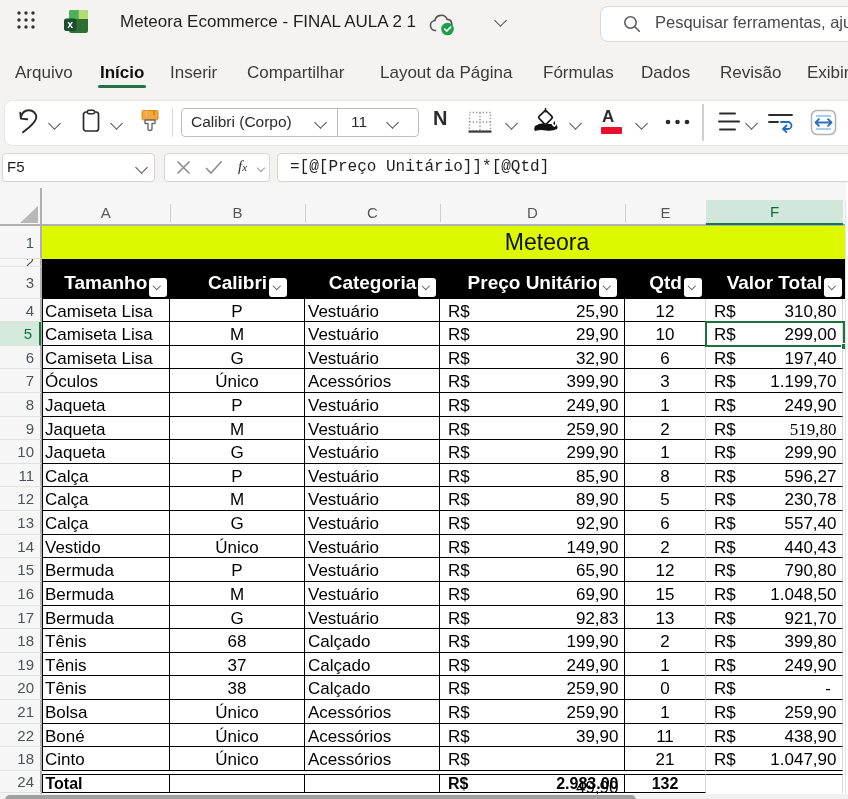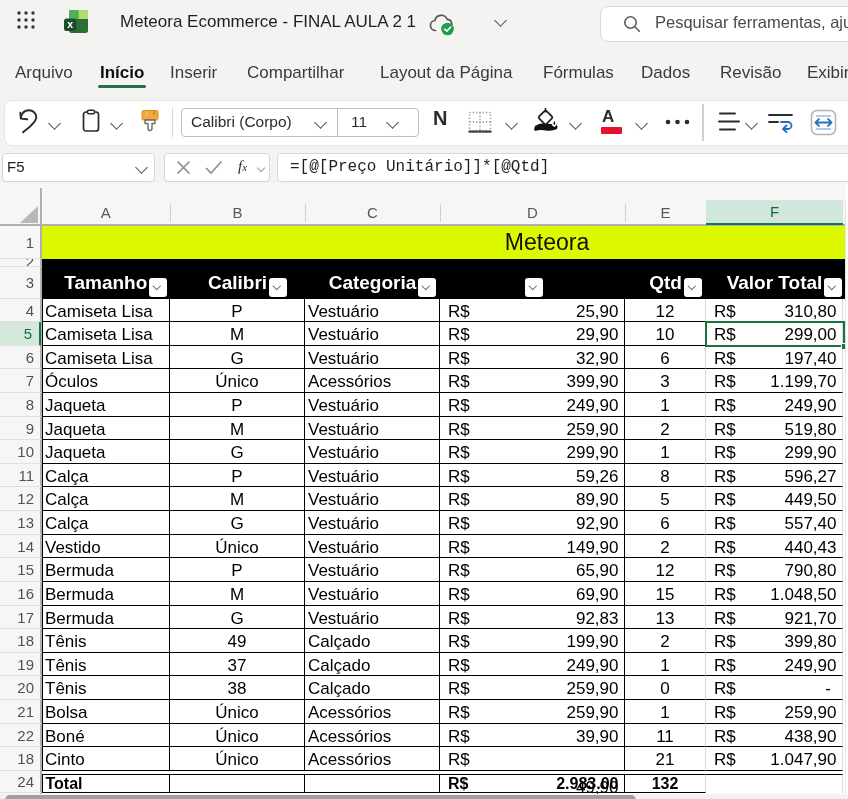--- a/index.html
+++ b/index.html
@@ -199,20 +199,21 @@
       <span style="position:absolute;left:5px;top:5px;width:5.5px;height:5.5px;border-right:1.5px solid #555;border-bottom:1.5px solid #555;transform:rotate(45deg);"></span>
     </span>
   </div>
 <div class="abs" style="left:305px;top:267px;width:135px;height:31.5px;display:flex;align-items:center;justify-content:center;">
     <span style="font-size:19px;font-weight:bold;color:#fff;margin-left:20px;">Categoria</span>
     <span style="width:18px;height:19px;background:#fff;border-radius:3px;margin-left:2px;position:relative;align-self:flex-end;margin-bottom:1.5px;flex:none;">
       <span style="position:absolute;left:5px;top:5px;width:5.5px;height:5.5px;border-right:1.5px solid #555;border-bottom:1.5px solid #555;transform:rotate(45deg);"></span>
     </span>
   </div>
 <div class="abs" style="left:440px;top:267px;width:185px;height:31.5px;display:flex;align-items:center;justify-content:center;">
+    <span style="font-size:19px;font-weight:bold;color:#fff;margin-left:20px;">Preço Unitário</span>
     <span style="width:18px;height:19px;background:#fff;border-radius:3px;margin-left:2px;position:relative;align-self:flex-end;margin-bottom:1.5px;flex:none;">
       <span style="position:absolute;left:5px;top:5px;width:5.5px;height:5.5px;border-right:1.5px solid #555;border-bottom:1.5px solid #555;transform:rotate(45deg);"></span>
     </span>
   </div>
 <div class="abs" style="left:625px;top:267px;width:81px;height:31.5px;display:flex;align-items:center;justify-content:center;">
     <span style="font-size:19px;font-weight:bold;color:#fff;margin-left:20px;">Qtd</span>
     <span style="width:18px;height:19px;background:#fff;border-radius:3px;margin-left:2px;position:relative;align-self:flex-end;margin-bottom:1.5px;flex:none;">
       <span style="position:absolute;left:5px;top:5px;width:5.5px;height:5.5px;border-right:1.5px solid #555;border-bottom:1.5px solid #555;transform:rotate(45deg);"></span>
     </span>
   </div>
@@ -285,57 +286,57 @@
 <div class="abs" style="left:41.5px;top:416.6px;width:128.5px;height:23.62px;border-bottom:1.4px solid #000;border-left:1.4px solid #000;border-right:1.4px solid #000;font-size:17px;line-height:26.12px;padding-left:2.5px;white-space:nowrap;">Jaqueta</div>
 <div class="abs" style="left:170px;top:416.6px;width:135px;height:23.62px;border-bottom:1.4px solid #000;border-right:1.4px solid #000;font-size:17px;line-height:26.12px;text-align:center;">M</div>
 <div class="abs" style="left:305px;top:416.6px;width:135px;height:23.62px;border-bottom:1.4px solid #000;border-right:1.4px solid #000;font-size:17px;line-height:26.12px;padding-left:3px;">Vestuário</div>
 <div class="abs" style="left:440px;top:416.6px;width:185px;height:23.62px;border-bottom:1.4px solid #000;border-right:1.4px solid #000;font-size:17px;line-height:26.12px;padding:0 5.5px 0 8px;">
     <span style="float:left;">R$</span>
     <span style="float:right;">259,90</span>
   </div>
 <div class="abs" style="left:625px;top:416.6px;width:81px;height:23.62px;border-bottom:1.4px solid #000;border-right:1px solid #d9d9d9;font-size:17px;line-height:26.12px;text-align:center;">2</div>
 <div class="abs" style="left:706px;top:416.6px;width:137px;height:23.62px;border-bottom:1.4px solid #000;border-right:1px solid #d9d9d9;font-size:17px;line-height:26.12px;padding:0 5.5px 0 8px;">
     <span style="float:left;">R$</span>
-    <span style="float:right;">519,80</span>
+    <span style="float:right;font-family:Liberation Serif, serif;">519,80</span>
   </div>
 <div class="abs" style="left:41.5px;top:440.22px;width:128.5px;height:23.62px;border-bottom:1.4px solid #000;border-left:1.4px solid #000;border-right:1.4px solid #000;font-size:17px;line-height:26.12px;padding-left:2.5px;white-space:nowrap;">Jaqueta</div>
 <div class="abs" style="left:170px;top:440.22px;width:135px;height:23.62px;border-bottom:1.4px solid #000;border-right:1.4px solid #000;font-size:17px;line-height:26.12px;text-align:center;">G</div>
 <div class="abs" style="left:305px;top:440.22px;width:135px;height:23.62px;border-bottom:1.4px solid #000;border-right:1.4px solid #000;font-size:17px;line-height:26.12px;padding-left:3px;">Vestuário</div>
 <div class="abs" style="left:440px;top:440.22px;width:185px;height:23.62px;border-bottom:1.4px solid #000;border-right:1.4px solid #000;font-size:17px;line-height:26.12px;padding:0 5.5px 0 8px;">
     <span style="float:left;">R$</span>
     <span style="float:right;">299,90</span>
   </div>
 <div class="abs" style="left:625px;top:440.22px;width:81px;height:23.62px;border-bottom:1.4px solid #000;border-right:1px solid #d9d9d9;font-size:17px;line-height:26.12px;text-align:center;">1</div>
 <div class="abs" style="left:706px;top:440.22px;width:137px;height:23.62px;border-bottom:1.4px solid #000;border-right:1px solid #d9d9d9;font-size:17px;line-height:26.12px;padding:0 5.5px 0 8px;">
     <span style="float:left;">R$</span>
     <span style="float:right;">299,90</span>
   </div>
 <div class="abs" style="left:41.5px;top:463.84000000000003px;width:128.5px;height:23.62px;border-bottom:1.4px solid #000;border-left:1.4px solid #000;border-right:1.4px solid #000;font-size:17px;line-height:26.12px;padding-left:2.5px;white-space:nowrap;">Calça</div>
 <div class="abs" style="left:170px;top:463.84000000000003px;width:135px;height:23.62px;border-bottom:1.4px solid #000;border-right:1.4px solid #000;font-size:17px;line-height:26.12px;text-align:center;">P</div>
 <div class="abs" style="left:305px;top:463.84000000000003px;width:135px;height:23.62px;border-bottom:1.4px solid #000;border-right:1.4px solid #000;font-size:17px;line-height:26.12px;padding-left:3px;">Vestuário</div>
 <div class="abs" style="left:440px;top:463.84000000000003px;width:185px;height:23.62px;border-bottom:1.4px solid #000;border-right:1.4px solid #000;font-size:17px;line-height:26.12px;padding:0 5.5px 0 8px;">
     <span style="float:left;">R$</span>
-    <span style="float:right;">59,26</span>
+    <span style="float:right;">85,90</span>
   </div>
 <div class="abs" style="left:625px;top:463.84000000000003px;width:81px;height:23.62px;border-bottom:1.4px solid #000;border-right:1px solid #d9d9d9;font-size:17px;line-height:26.12px;text-align:center;">8</div>
 <div class="abs" style="left:706px;top:463.84000000000003px;width:137px;height:23.62px;border-bottom:1.4px solid #000;border-right:1px solid #d9d9d9;font-size:17px;line-height:26.12px;padding:0 5.5px 0 8px;">
     <span style="float:left;">R$</span>
     <span style="float:right;">596,27</span>
   </div>
 <div class="abs" style="left:41.5px;top:487.46000000000004px;width:128.5px;height:23.62px;border-bottom:1.4px solid #000;border-left:1.4px solid #000;border-right:1.4px solid #000;font-size:17px;line-height:26.12px;padding-left:2.5px;white-space:nowrap;">Calça</div>
 <div class="abs" style="left:170px;top:487.46000000000004px;width:135px;height:23.62px;border-bottom:1.4px solid #000;border-right:1.4px solid #000;font-size:17px;line-height:26.12px;text-align:center;">M</div>
 <div class="abs" style="left:305px;top:487.46000000000004px;width:135px;height:23.62px;border-bottom:1.4px solid #000;border-right:1.4px solid #000;font-size:17px;line-height:26.12px;padding-left:3px;">Vestuário</div>
 <div class="abs" style="left:440px;top:487.46000000000004px;width:185px;height:23.62px;border-bottom:1.4px solid #000;border-right:1.4px solid #000;font-size:17px;line-height:26.12px;padding:0 5.5px 0 8px;">
     <span style="float:left;">R$</span>
     <span style="float:right;">89,90</span>
   </div>
 <div class="abs" style="left:625px;top:487.46000000000004px;width:81px;height:23.62px;border-bottom:1.4px solid #000;border-right:1px solid #d9d9d9;font-size:17px;line-height:26.12px;text-align:center;">5</div>
 <div class="abs" style="left:706px;top:487.46000000000004px;width:137px;height:23.62px;border-bottom:1.4px solid #000;border-right:1px solid #d9d9d9;font-size:17px;line-height:26.12px;padding:0 5.5px 0 8px;">
     <span style="float:left;">R$</span>
-    <span style="float:right;">449,50</span>
+    <span style="float:right;">230,78</span>
   </div>
 <div class="abs" style="left:41.5px;top:511.08000000000004px;width:128.5px;height:23.62px;border-bottom:1.4px solid #000;border-left:1.4px solid #000;border-right:1.4px solid #000;font-size:17px;line-height:26.12px;padding-left:2.5px;white-space:nowrap;">Calça</div>
 <div class="abs" style="left:170px;top:511.08000000000004px;width:135px;height:23.62px;border-bottom:1.4px solid #000;border-right:1.4px solid #000;font-size:17px;line-height:26.12px;text-align:center;">G</div>
 <div class="abs" style="left:305px;top:511.08000000000004px;width:135px;height:23.62px;border-bottom:1.4px solid #000;border-right:1.4px solid #000;font-size:17px;line-height:26.12px;padding-left:3px;">Vestuário</div>
 <div class="abs" style="left:440px;top:511.08000000000004px;width:185px;height:23.62px;border-bottom:1.4px solid #000;border-right:1.4px solid #000;font-size:17px;line-height:26.12px;padding:0 5.5px 0 8px;">
     <span style="float:left;">R$</span>
     <span style="float:right;">92,90</span>
   </div>
 <div class="abs" style="left:625px;top:511.08000000000004px;width:81px;height:23.62px;border-bottom:1.4px solid #000;border-right:1px solid #d9d9d9;font-size:17px;line-height:26.12px;text-align:center;">6</div>
 <div class="abs" style="left:706px;top:511.08000000000004px;width:137px;height:23.62px;border-bottom:1.4px solid #000;border-right:1px solid #d9d9d9;font-size:17px;line-height:26.12px;padding:0 5.5px 0 8px;">
@@ -384,21 +385,21 @@
 <div class="abs" style="left:440px;top:605.56px;width:185px;height:23.62px;border-bottom:1.4px solid #000;border-right:1.4px solid #000;font-size:17px;line-height:26.12px;padding:0 5.5px 0 8px;">
     <span style="float:left;">R$</span>
     <span style="float:right;">92,83</span>
   </div>
 <div class="abs" style="left:625px;top:605.56px;width:81px;height:23.62px;border-bottom:1.4px solid #000;border-right:1px solid #d9d9d9;font-size:17px;line-height:26.12px;text-align:center;">13</div>
 <div class="abs" style="left:706px;top:605.56px;width:137px;height:23.62px;border-bottom:1.4px solid #000;border-right:1px solid #d9d9d9;font-size:17px;line-height:26.12px;padding:0 5.5px 0 8px;">
     <span style="float:left;">R$</span>
     <span style="float:right;">921,70</span>
   </div>
 <div class="abs" style="left:41.5px;top:629.1800000000001px;width:128.5px;height:23.62px;border-bottom:1.4px solid #000;border-left:1.4px solid #000;border-right:1.4px solid #000;font-size:17px;line-height:26.12px;padding-left:2.5px;white-space:nowrap;">Tênis</div>
-<div class="abs" style="left:170px;top:629.1800000000001px;width:135px;height:23.62px;border-bottom:1.4px solid #000;border-right:1.4px solid #000;font-size:17px;line-height:26.12px;text-align:center;">49</div>
+<div class="abs" style="left:170px;top:629.1800000000001px;width:135px;height:23.62px;border-bottom:1.4px solid #000;border-right:1.4px solid #000;font-size:17px;line-height:26.12px;text-align:center;">68</div>
 <div class="abs" style="left:305px;top:629.1800000000001px;width:135px;height:23.62px;border-bottom:1.4px solid #000;border-right:1.4px solid #000;font-size:17px;line-height:26.12px;padding-left:3px;">Calçado</div>
 <div class="abs" style="left:440px;top:629.1800000000001px;width:185px;height:23.62px;border-bottom:1.4px solid #000;border-right:1.4px solid #000;font-size:17px;line-height:26.12px;padding:0 5.5px 0 8px;">
     <span style="float:left;">R$</span>
     <span style="float:right;">199,90</span>
   </div>
 <div class="abs" style="left:625px;top:629.1800000000001px;width:81px;height:23.62px;border-bottom:1.4px solid #000;border-right:1px solid #d9d9d9;font-size:17px;line-height:26.12px;text-align:center;">2</div>
 <div class="abs" style="left:706px;top:629.1800000000001px;width:137px;height:23.62px;border-bottom:1.4px solid #000;border-right:1px solid #d9d9d9;font-size:17px;line-height:26.12px;padding:0 5.5px 0 8px;">
     <span style="float:left;">R$</span>
     <span style="float:right;">399,80</span>
   </div>

